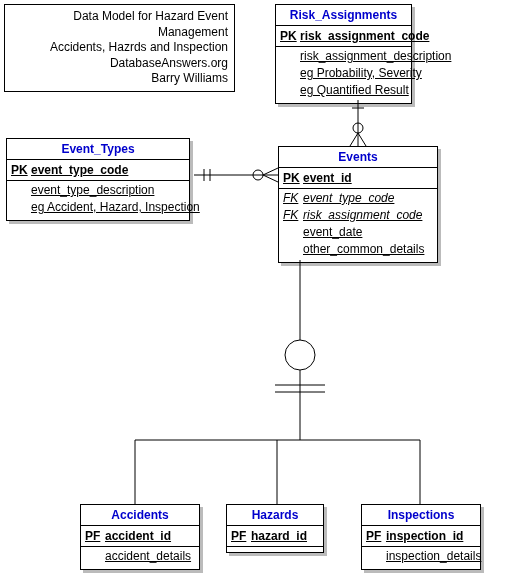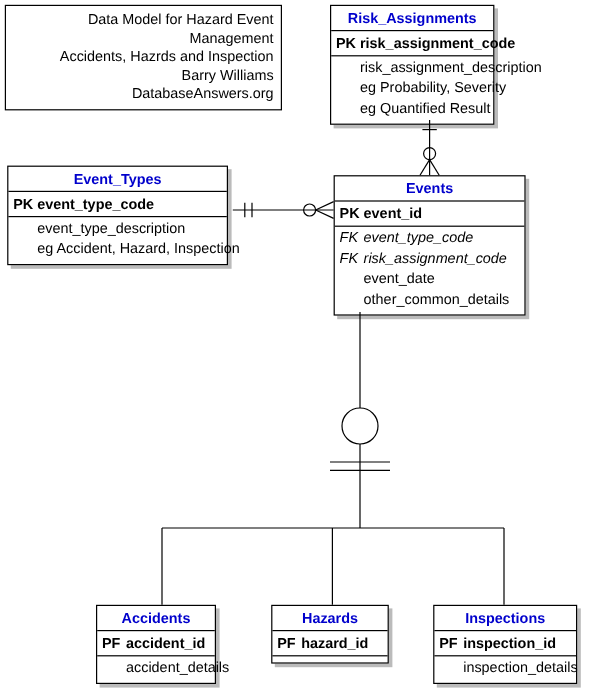--- a/index.html
+++ b/index.html
@@ -42,20 +42,21 @@
   }
   .entity-title {
     font-weight: bold;
     color: #0000cc;
     text-align: center;
     padding: 3px 4px;
     border-bottom: 1px solid #000;
   }
   .entity-body {
     padding: 2px 0 4px 0;
+    text-decoration: underline;
   }
   .row {
     display: flex;
     padding: 1px 6px 1px 4px;
     line-height: 1.25;
     white-space: nowrap;
   }
   .row .keycol {
     width: 20px;
     font-weight: bold;
@@ -82,22 +83,22 @@
     z-index: 5;
     pointer-events: none;
   }
 </style>
 </head>
 <body>
 
 <div class="info-box" style="left:4px; top:4px; width:217px;">
   <div>Data Model for Hazard Event Management</div>
   <div>Accidents, Hazrds and Inspection</div>
+  <div>DatabaseAnswers.org</div>
   <div>Barry Williams</div>
-  <div>DatabaseAnswers.org</div>
 </div>
 
 <div class="entity" style="left:275px; top:4px; width:137px;">
   <div class="entity-shadow"></div>
   <div class="entity-inner">
     <div class="entity-title">Risk_Assignments</div>
     <div class="entity-body">
       <div class="row pk">
         <span class="keycol">PK</span>
         <span class="attr">risk_assignment_code</span>
@@ -164,21 +165,21 @@
         <span class="attr">event_date</span>
       </div>
       <div class="row">
         <span class="keycol"></span>
         <span class="attr">other_common_details</span>
       </div>
     </div>
   </div>
 </div>
 
-<div class="entity" style="left:80px; top:504px; width:100px;">
+<div class="entity" style="left:80px; top:504px; width:120px;">
   <div class="entity-shadow"></div>
   <div class="entity-inner">
     <div class="entity-title">Accidents</div>
     <div class="entity-body">
       <div class="row pk">
         <span class="keycol">PF</span>
         <span class="attr">accident_id</span>
       </div>
       <div class="hr"></div>
       <div class="row">

